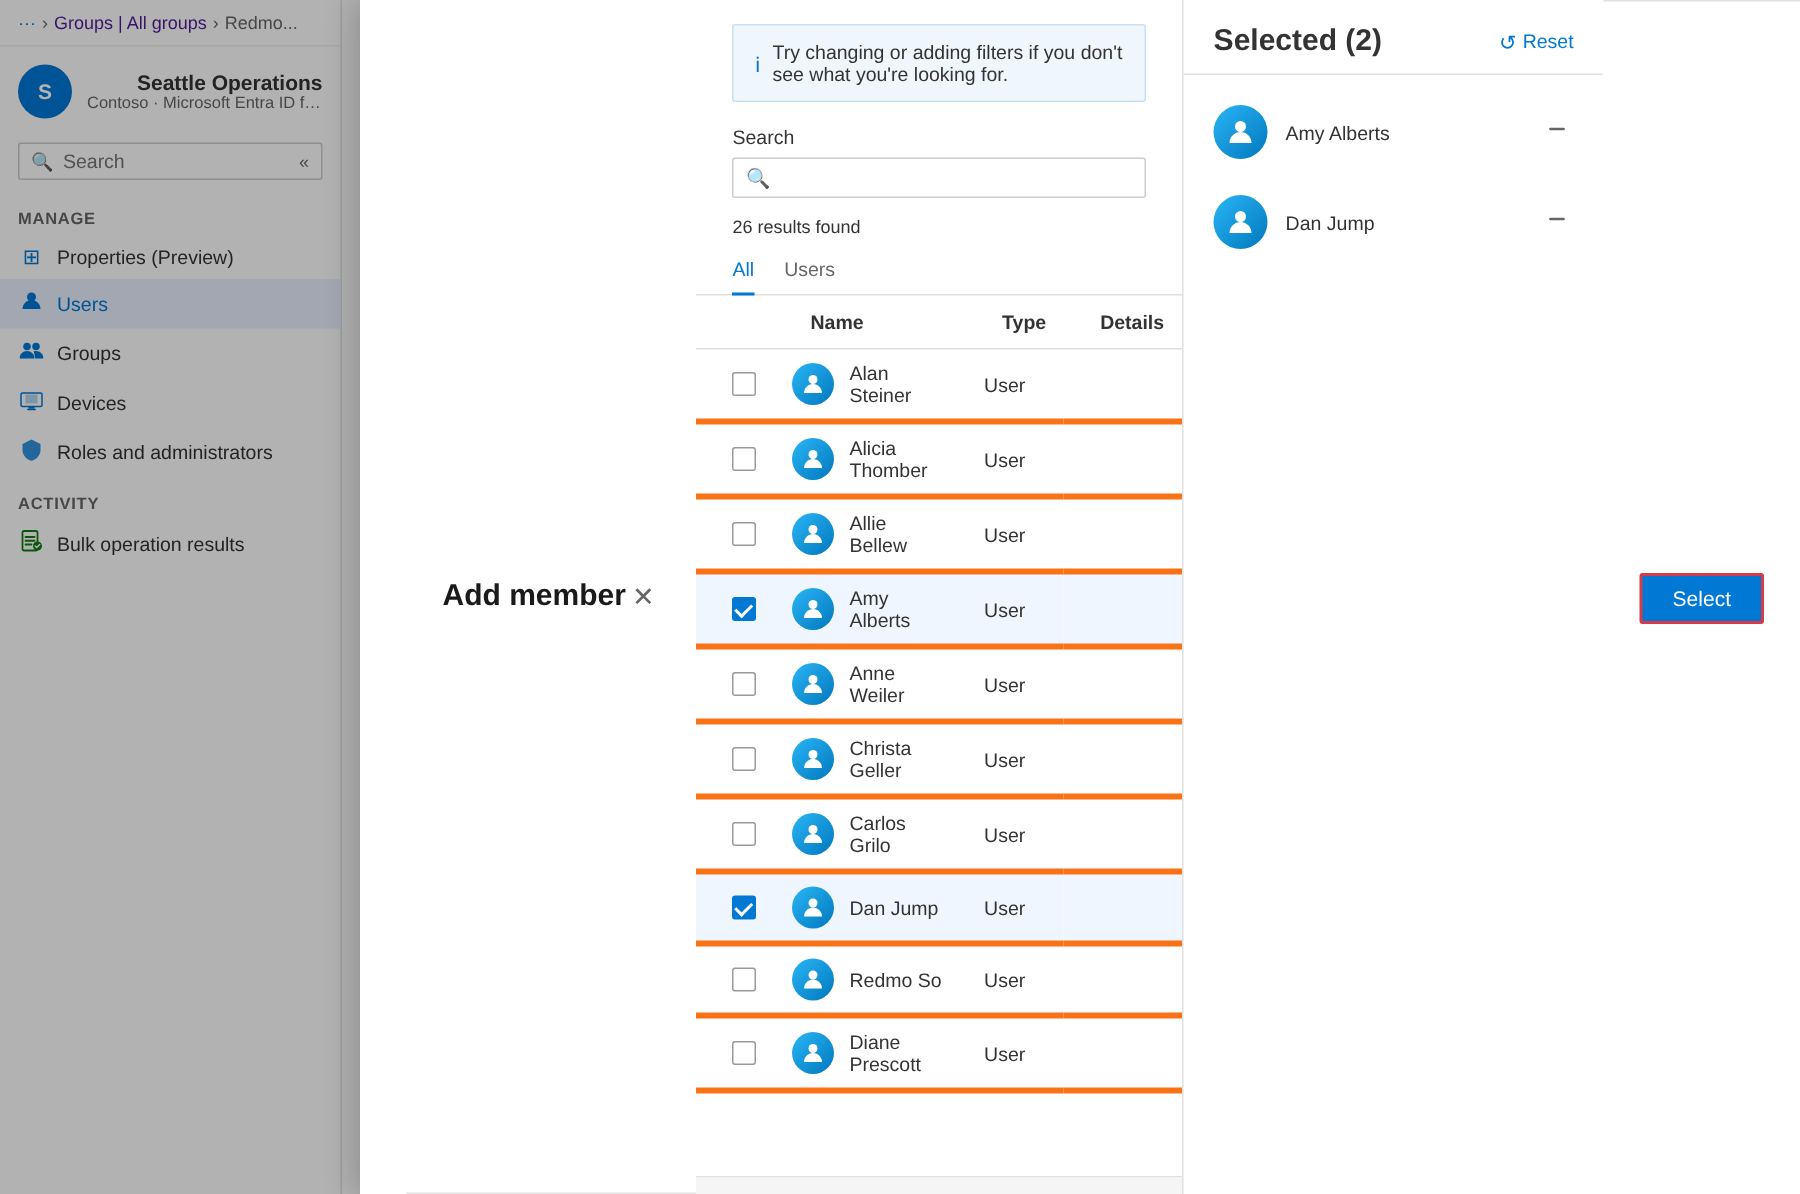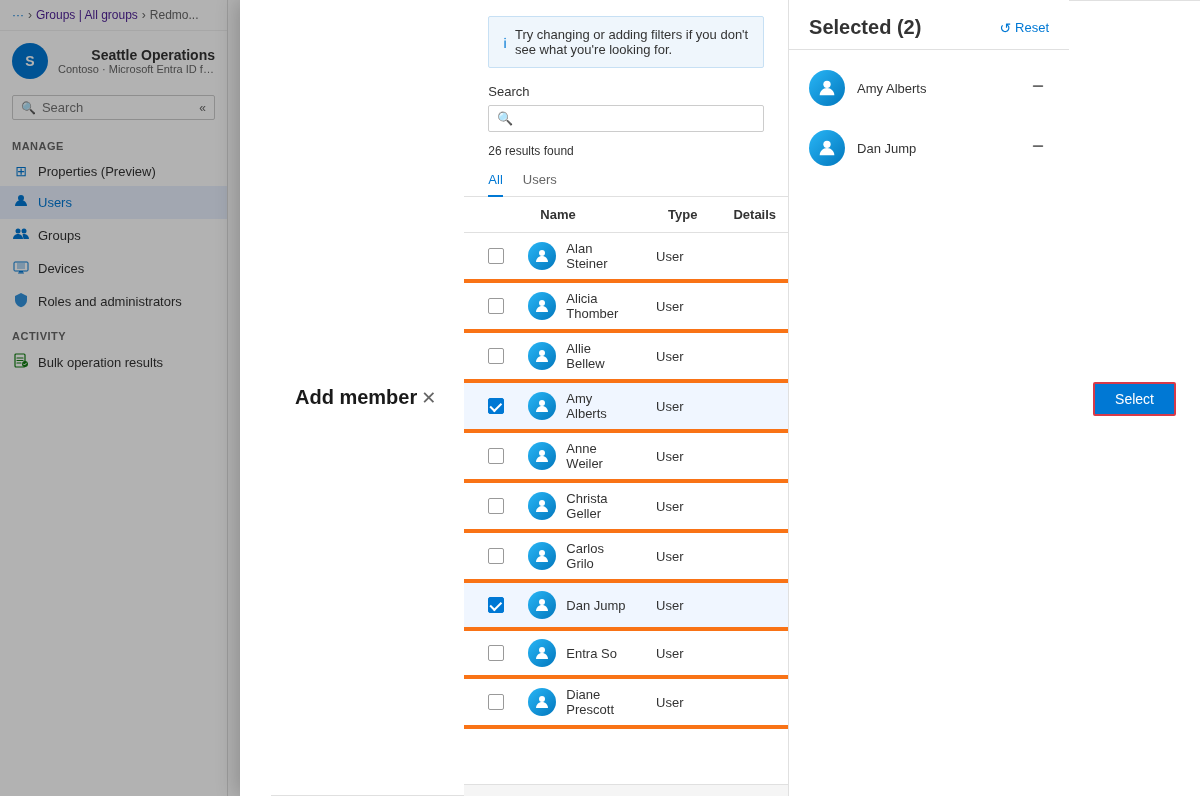--- a/index.html
+++ b/index.html
@@ -640,21 +640,21 @@
                       <div class="checkbox"></div>
                     </td>
     <td>
       <div class="user-cell">
         <div class="user-avatar-sm">
           <svg viewBox="0 0 24 24" fill="white">
                             <circle cx="12" cy="8" r="4"></circle>
                             <path d="M4 20c0-4.4 3.6-8 8-8s8 3.6 8 8H4z"></path>
                           </svg>
         </div>
-        <span>Entra So</span>
+        <span>Redmo So</span>
       </div>
     </td>
     <td>User</td>
     <td></td>
   </tr>
                   <tr>
     <td>
                       <div class="checkbox"></div>
                     </td>
     <td>

